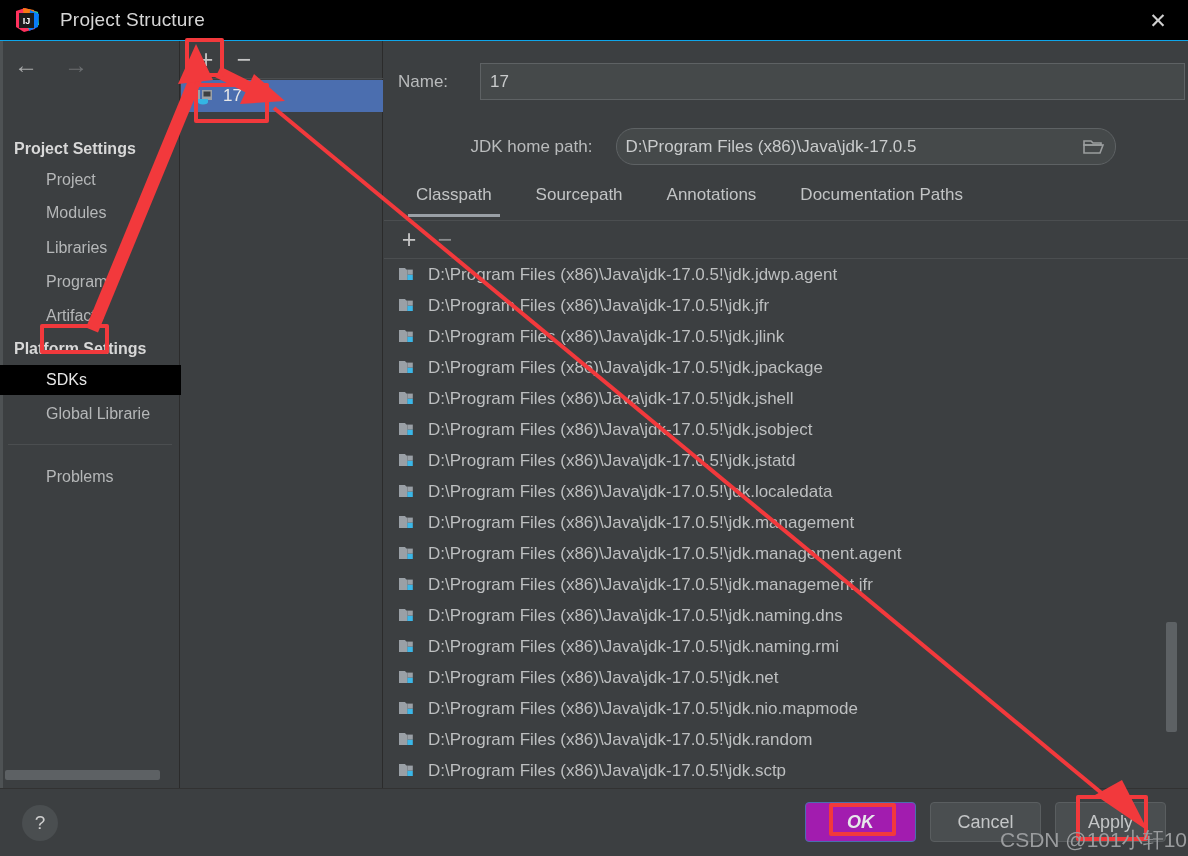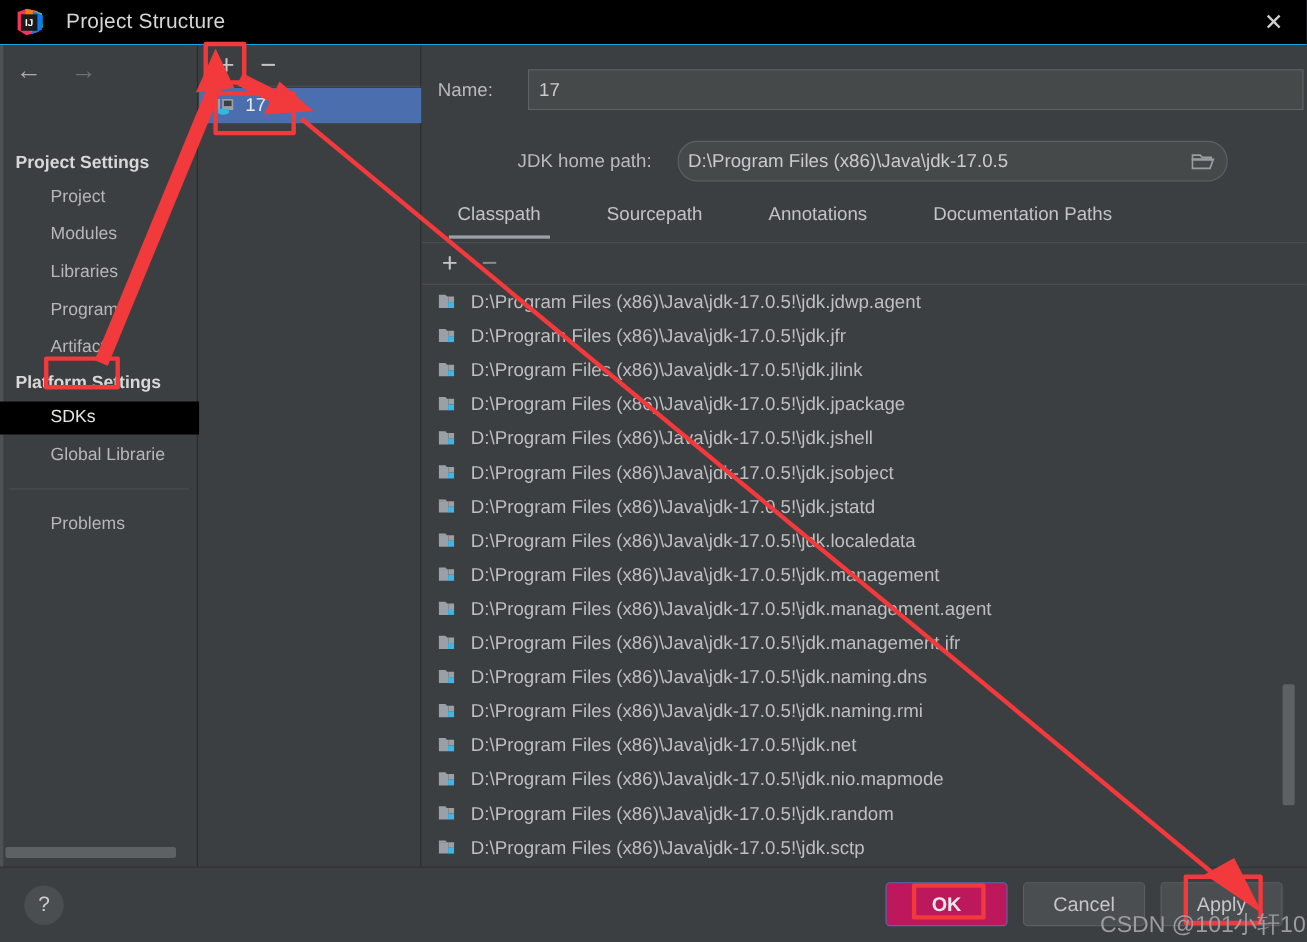--- a/index.html
+++ b/index.html
@@ -117,21 +117,21 @@
     font-family: "Liberation Sans", sans-serif;
   }
   .browse-icon {
     position: absolute; right: 10px; top: 50%; transform: translateY(-50%);
     width: 22px; height: 18px;
   }
 
   
   .tabs {
     position: absolute; left: 0; top: 136px; width: 804px; height: 44px;
-    display: flex; align-items: flex-start; padding-left: 30px; gap: 56px;
+    display: flex; align-items: flex-start; padding-left: 30px; gap: 40px;
   }
   .tab {
     font-size: 17px; color: #c2c4c5; padding: 8px 2px 12px 2px;
     position: relative;
   }
   .tab.active::after {
     content: ""; position: absolute; left: -6px; right: -6px; bottom: 0;
     height: 3px; background: #9aa0a6;
   }
   .tabs-underline {
@@ -171,21 +171,21 @@
     display: flex; align-items: center; justify-content: center;
     font-size: 19px; color: #cfcfcf;
   }
   .dlg-btn {
     position: absolute; height: 40px; border-radius: 4px;
     display: flex; align-items: center; justify-content: center;
     font-size: 18px; color: #c4c6c7;
     background: #4a4e50; border: 1px solid #5a5e60;
   }
   .dlg-btn.primary {
-    background: #be185d; border: 1px solid #4b6eaf; color: #e6e8ea; font-weight: bold;
+    background: #a21caf; border: 1px solid #4b6eaf; color: #e6e8ea; font-weight: bold; font-style: italic;
   }
 
   
   .anno-rect {
     position: absolute; border: 4px solid #f2393c; border-radius: 2px;
     pointer-events: none; z-index: 20;
   }
   .anno-svg {
     position: absolute; left: 0; top: 0; width: 1188px; height: 856px;
     pointer-events: none; z-index: 19;

